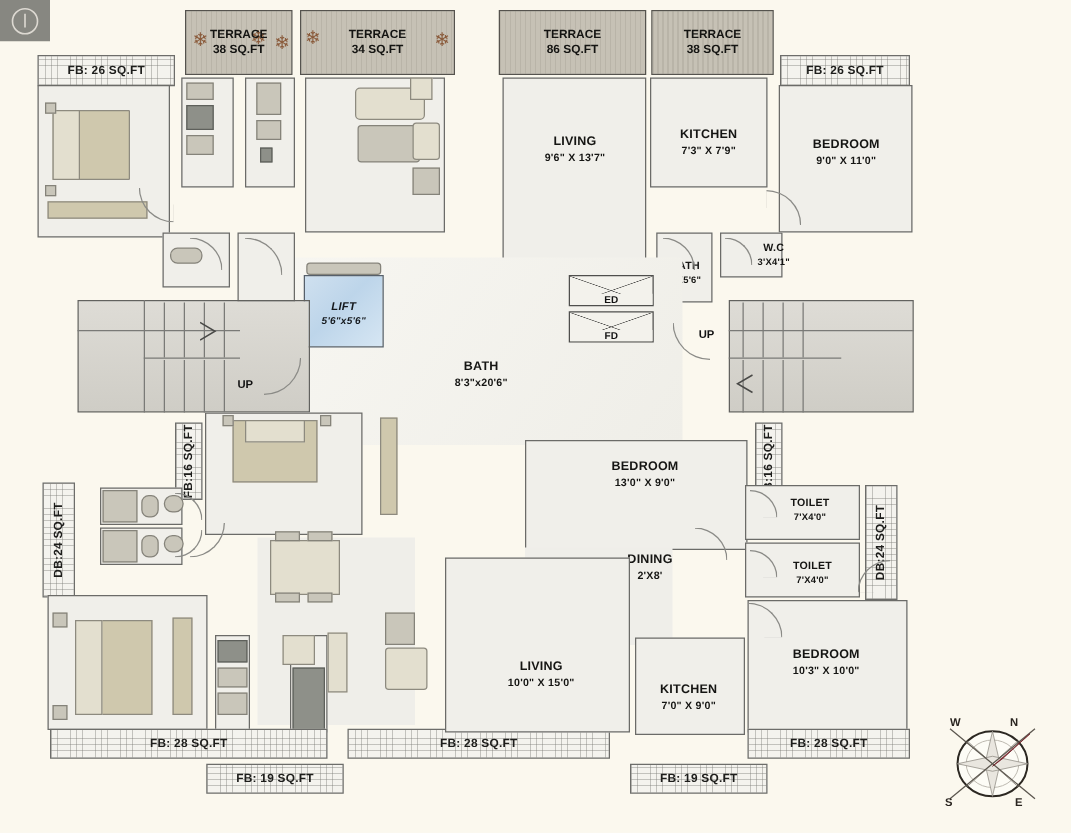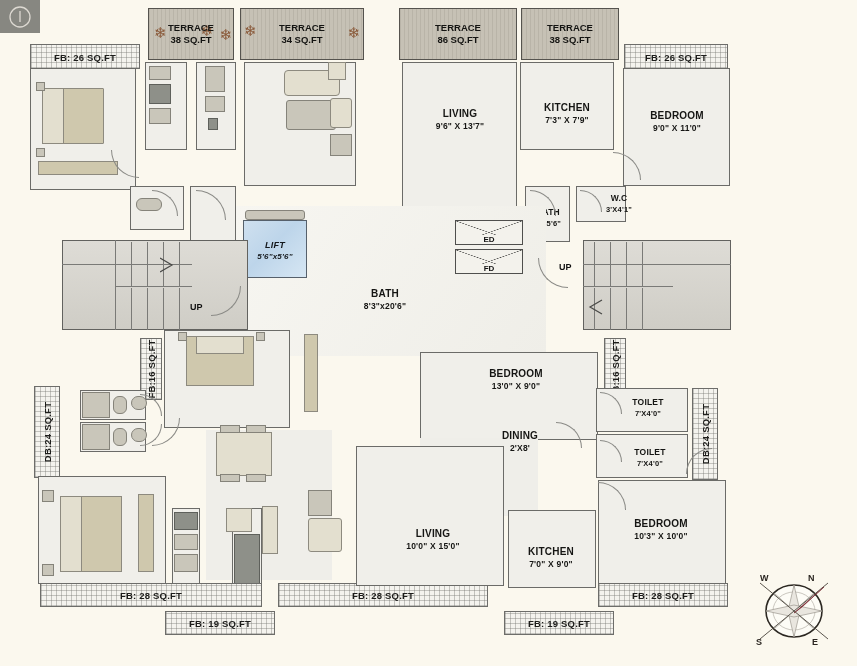--- a/index.html
+++ b/index.html
@@ -316,21 +316,21 @@
     <span>DB:24 SQ.FT</span>
   </div>
 
   <div class="room" style="left:420px;top:352px;width:178px;height:88px;"></div>
   <div class="lab" style="left:516px;top:368px;">
     <span class="n">BEDROOM</span>
     <span class="d">13'0" X 9'0"</span>
   </div>
 
   <div class="roomfill" style="left:420px;top:438px;width:118px;height:78px;"></div>
-  <div class="lab" style="left:520px;top:430px;">
+  <div class="lab" style="left:520px;top:442px;">
     <span class="n">DINING</span>
     <span class="d">2'X8'</span>
   </div>
   <div class="swing" style="left:556px;top:422px;width:26px;height:26px;border-bottom:none;border-left:none;border-radius:0 26px 0 0;"></div>
 
   <div class="room" style="left:356px;top:446px;width:148px;height:140px;"></div>
   <div class="lab" style="left:433px;top:528px;">
     <span class="n">LIVING</span>
     <span class="d">10'0" X 15'0"</span>
   </div>

